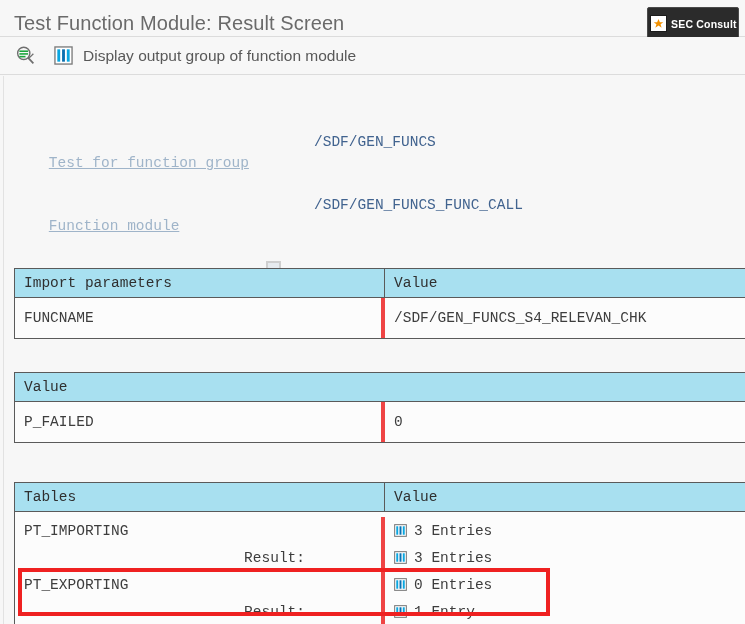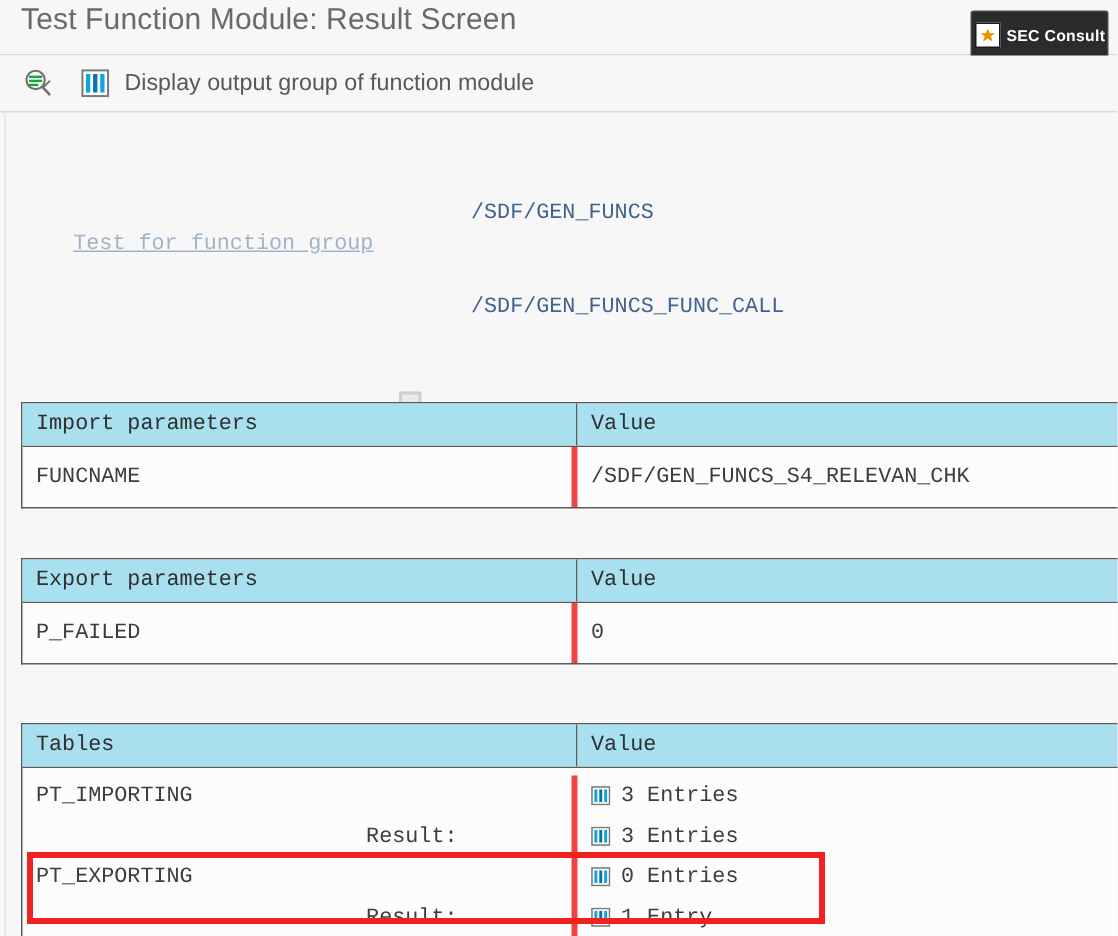--- a/index.html
+++ b/index.html
@@ -19,21 +19,21 @@
   .titlebar {
     position: relative;
     height: 37px;
     background: #f7f7f7;
     border-bottom: 1px solid #dcdcdc;
     box-sizing: border-box;
   }
   .titlebar-text {
     position: absolute;
     left: 14px;
-    top: 2px;
+    top: 12px;
     font-size: 20px;
     color: #6a6a6a;
     font-family: "Liberation Sans", sans-serif;
     letter-spacing: 0.1px;
     white-space: nowrap;
   }
   .logo {
     position: absolute;
     right: 6px;
     top: 7px;
@@ -258,20 +258,21 @@
 </div>
 
 <div class="left-rule"></div>
 
 <div class="info">
   <div class="info-row">
     <span class="info-label">Test for function group</span>
     <span class="info-val">/SDF/GEN_FUNCS</span>
   </div>
   <div class="info-row">
+    <span class="info-label">Function module</span>
     <span class="info-val">/SDF/GEN_FUNCS_FUNC_CALL</span>
   </div>
   <div class="info-row">
     <span class="info-label dark">Uppercase/Lowercase</span>
     <span class="checkbox"></span>
   </div>
   <div class="info-gap"></div>
   <div class="info-row">
     <span class="info-label dark">Runtime:</span>
     <span class="info-val rt">37.940.876 Microseconds</span>
@@ -291,21 +292,20 @@
   <div class="tbl-body">
     <div class="tbl-row" style="height:40px;">
       <div class="cell-name">FUNCNAME</div>
       <div class="cell-val">/SDF/GEN_FUNCS_S4_RELEVAN_CHK</div>
     </div>
   </div>
 </div>
 
 <div class="tbl" style="top:372px;">
   <div class="tbl-head">
-    <div class="cell-name">Export parameters</div>
     <div class="cell-val">Value</div>
   </div>
   <div class="tbl-body">
     <div class="tbl-row" style="height:40px;">
       <div class="cell-name">P_FAILED</div>
       <div class="cell-val">0</div>
     </div>
   </div>
 </div>
 

